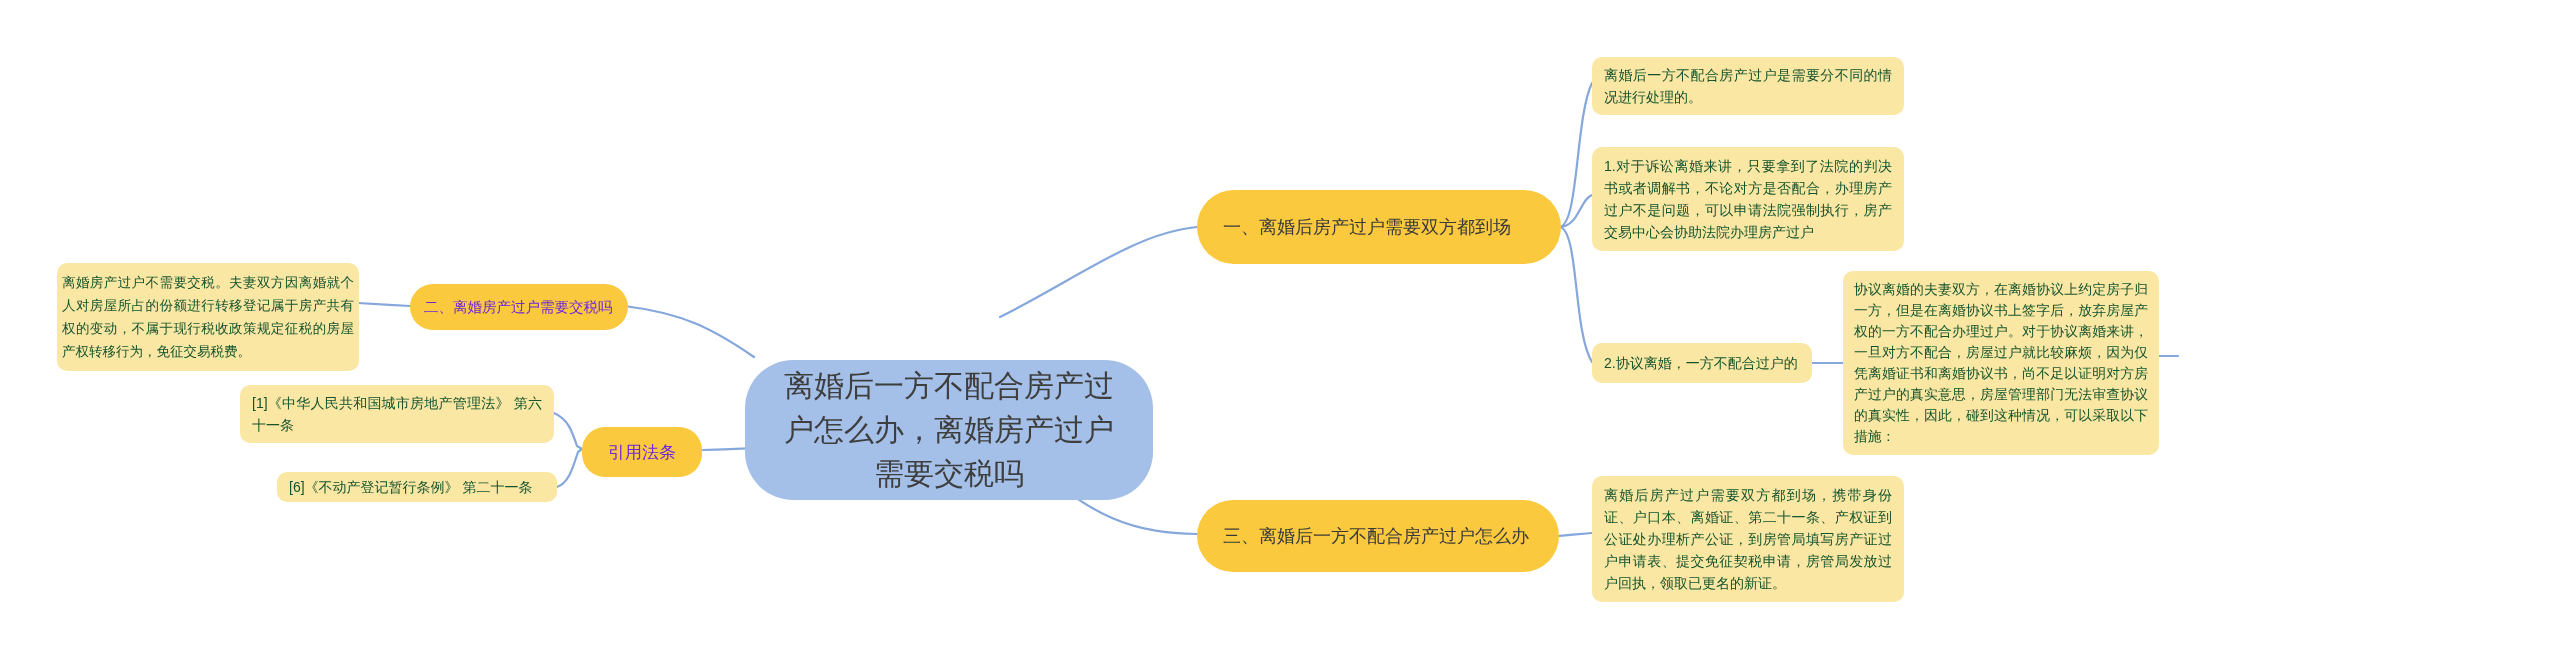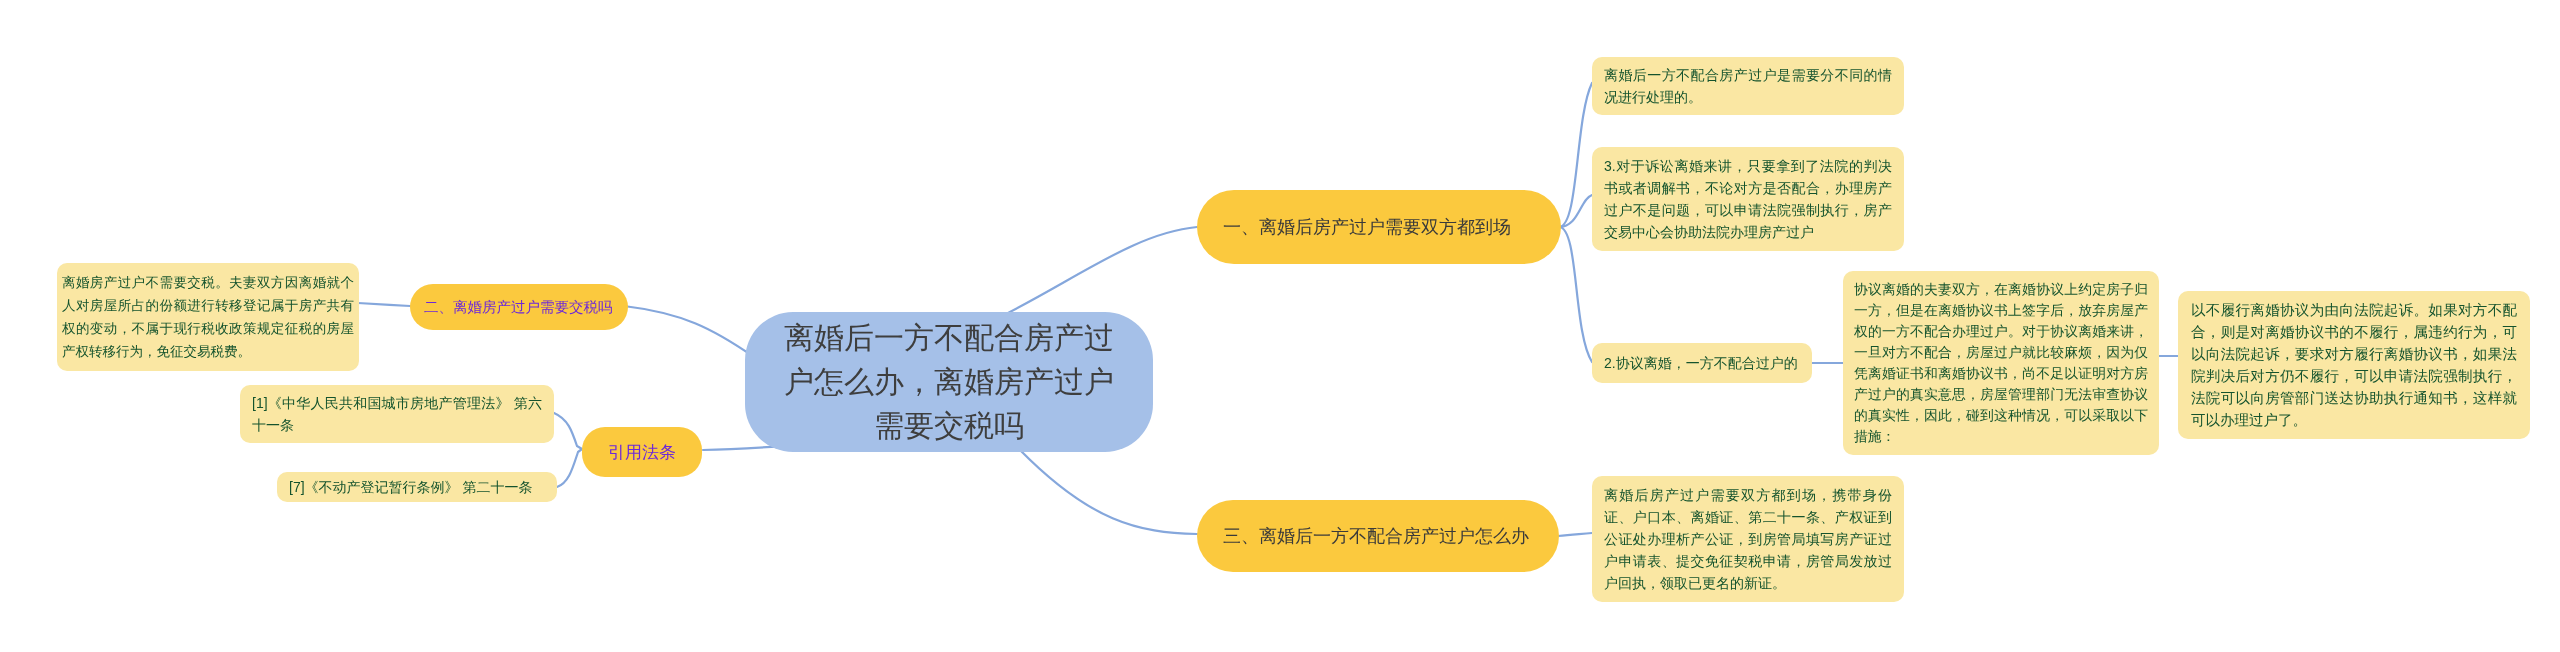--- a/index.html
+++ b/index.html
@@ -15,20 +15,21 @@
     position:absolute;box-sizing:border-box;
     color:#3e3e3e;
   }
   .central{
     background:var(--topic-blue,#A5C0E8);
     border-radius:48px;
     font-size:30px;line-height:1.47;
     display:flex;align-items:center;justify-content:center;
     text-align:center;
     padding:0 30px;
+    margin-top:48px;
   }
   .pill{
     background:var(--branch-yellow,#FBC93E);
     display:flex;align-items:center;
     font-size:18px;line-height:1.5;
     color:#3a3a3a;
   }
   .pill-small{
     background:var(--branch-yellow,#FBC93E);
     display:flex;align-items:center;justify-content:flex-start;
@@ -70,31 +71,30 @@
   <div class="node central" style="left:745px;top:312px;width:408px;height:140px;">离婚后一方不配合房产过户怎么办，离婚房产过户需要交税吗</div>
 
   <div class="node pill-small" style="left:410px;top:284px;width:218px;height:46px;border-radius:23px;padding:0 14px;font-size:14.5px;">二、离婚房产过户需要交税吗</div>
 
   <div class="node detail" style="left:57px;top:263px;width:302px;font-size:13.5px;line-height:23px;padding:8px 5px;">离婚房产过户不需要交税。夫妻双方因离婚就个人对房屋所占的份额进行转移登记属于房产共有权的变动，不属于现行税收政策规定征税的房屋产权转移行为，免征交易税费。</div>
 
   <div class="node pill-small" style="left:582px;top:427px;width:120px;height:50px;border-radius:23px;justify-content:center;font-size:17px;">引用法条</div>
 
   <div class="node detail" style="left:240px;top:385px;width:314px;padding:7px 12px;">[1]《中华人民共和国城市房地产管理法》 第六十一条</div>
 
-  <div class="node detail" style="left:277px;top:472px;width:280px;padding:4px 12px;white-space:nowrap;text-align:left;">[7]《不动产登记暂行条例》 第二十一条</div>
+  <div class="node detail" style="left:277px;top:472px;width:280px;padding:4px 12px;white-space:nowrap;text-align:left;">[6]《不动产登记暂行条例》 第二十一条</div>
 
   <div class="node pill" style="left:1197px;top:190px;width:364px;height:74px;border-radius:37px;padding:0 26px;">一、离婚后房产过户需要双方都到场</div>
 
   <div class="node detail" style="left:1592px;top:57px;width:312px;padding:7px 12px;">离婚后一方不配合房产过户是需要分不同的情况进行处理的。</div>
 
-  <div class="node detail" style="left:1592px;top:147px;width:312px;padding:8px 12px;">3.对于诉讼离婚来讲，只要拿到了法院的判决书或者调解书，不论对方是否配合，办理房产过户不是问题，可以申请法院强制执行，房产交易中心会协助法院办理房产过户</div>
+  <div class="node detail" style="left:1592px;top:147px;width:312px;padding:8px 12px;">1.对于诉讼离婚来讲，只要拿到了法院的判决书或者调解书，不论对方是否配合，办理房产过户不是问题，可以申请法院强制执行，房产交易中心会协助法院办理房产过户</div>
 
   <div class="node detail" style="left:1592px;top:343px;width:220px;padding:9px 12px;white-space:nowrap;text-align:left;">2.协议离婚，一方不配合过户的</div>
 
   <div class="node detail" style="left:1843px;top:271px;width:316px;font-size:13.8px;line-height:21px;padding:8px 11px;">协议离婚的夫妻双方，在离婚协议上约定房子归一方，但是在离婚协议书上签字后，放弃房屋产权的一方不配合办理过户。对于协议离婚来讲，一旦对方不配合，房屋过户就比较麻烦，因为仅凭离婚证书和离婚协议书，尚不足以证明对方房产过户的真实意思，房屋管理部门无法审查协议的真实性，因此，碰到这种情况，可以采取以下措施：</div>
 
-  <div class="node detail" style="left:2178px;top:291px;width:352px;font-size:14.5px;line-height:22px;padding:8px 13px;">以不履行离婚协议为由向法院起诉。如果对方不配合，则是对离婚协议书的不履行，属违约行为，可以向法院起诉，要求对方履行离婚协议书，如果法院判决后对方仍不履行，可以申请法院强制执行，法院可以向房管部门送达协助执行通知书，这样就可以办理过户了。</div>
 
   <div class="node pill" style="left:1197px;top:500px;width:362px;height:72px;border-radius:36px;padding:0 26px;">三、离婚后一方不配合房产过户怎么办</div>
 
   <div class="node detail" style="left:1592px;top:476px;width:312px;padding:8px 12px;">离婚后房产过户需要双方都到场，携带身份证、户口本、离婚证、第二十一条、产权证到公证处办理析产公证，到房管局填写房产证过户申请表、提交免征契税申请，房管局发放过户回执，领取已更名的新证。</div>
 
 </div>
 
 </body></html>

